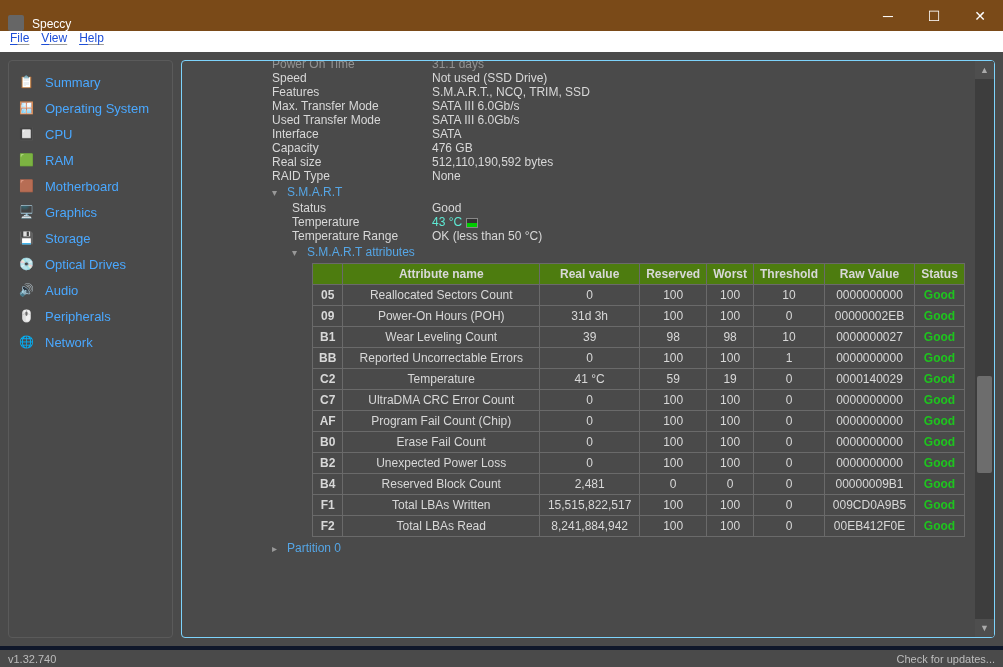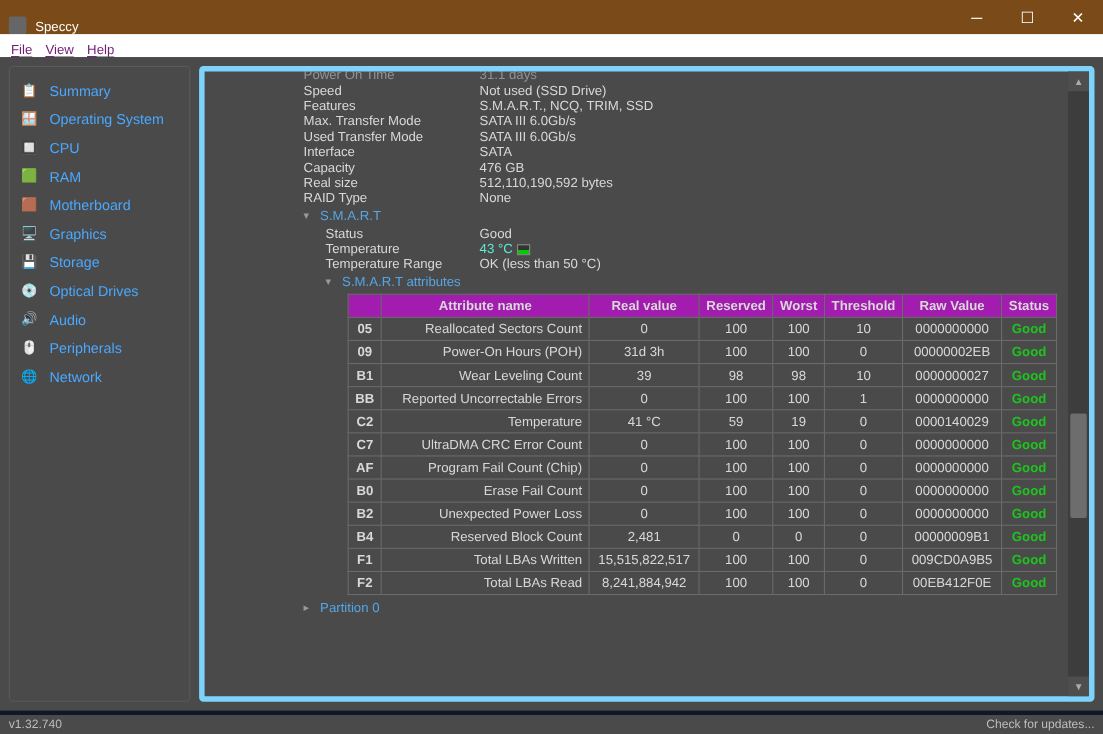--- a/index.html
+++ b/index.html
@@ -4,31 +4,31 @@
 <style>
 * { margin: 0; padding: 0; box-sizing: border-box; font-family: "Segoe UI", Tahoma, sans-serif; }
 body { width: 1003px; height: 667px; overflow: hidden; background: #4a4a4a; }
 
 .titlebar { height: 31px; background: #7a4a18; display: flex; align-items: flex-end; padding-left: 8px; color: #fff; }
 .titlebar .icon { width: 16px; height: 16px; background: #666; margin-right: 8px; border-radius: 2px; }
 .titlebar .title { font-size: 12px; flex: 1; }
 .titlebar .btns { display: flex; }
 .titlebar .btn { width: 46px; height: 31px; display: flex; align-items: center; justify-content: center; color: #fff; font-size: 14px; }
 
-.menubar { height: 21px; background: #fff; display: flex; align-items: flex-end; padding: 0 4px; color: #701a75; font-size: 12px; }
+.menubar { height: 21px; background: #fff; display: flex; align-items: flex-start; padding: 0 4px; color: #1d4ed8; font-size: 12px; }
 .menubar span { padding: 0 6px; text-decoration: underline; text-decoration-color: rgba(0,0,0,0.4); text-underline-offset: 2px; cursor: default; }
 .menubar span:first-letter { text-decoration: underline; }
 
 .body { display: flex; height: calc(667px - 31px - 21px - 21px); background: #4a4a4a; padding: 8px; gap: 8px; }
 
 .sidebar { width: 165px; background: #4a4a4a; border: 1px solid #5a5a5a; border-radius: 4px; padding: 8px 0; }
 .nav-item { display: flex; align-items: center; padding: 5px 10px; color: #4aa8ff; font-size: 13px; cursor: pointer; gap: 10px; }
 .nav-item .icon { width: 16px; height: 16px; display: inline-flex; align-items: center; justify-content: center; font-size: 12px; }
 
-.main { flex: 1; background: #4a4a4a; border: 5px solid #7dd3fc; border-radius: 4px; position: relative; overflow: hidden; }
+.main { flex: 1; background: #4a4a4a; border: 1px solid #7dd3fc; border-radius: 4px; position: relative; overflow: hidden; }
 .content { position: absolute; left: 0; right: 19px; top: 0; bottom: 0; padding: 4px 10px 10px 10px; color: #d8d8d8; font-size: 12px; overflow: hidden; }
 .scrollbar { position: absolute; right: 0; top: 0; bottom: 0; width: 19px; background: #3d3d3d; }
 .scrollbar .arrow { height: 18px; background: #4e4e4e; display: flex; align-items: center; justify-content: center; color: #aaa; font-size: 9px; }
 .scrollbar .track { position: absolute; top: 18px; bottom: 18px; left: 2px; right: 2px; }
 .scrollbar .thumb { position: absolute; left: 0; right: 0; background: #6d6d6d; border-radius: 2px; }
 .scrollbar .arrow.bottom { position: absolute; bottom: 0; left: 0; right: 0; }
 
 .props { margin-left: 80px; }
 .prow { display: flex; line-height: 14px; }
 .prow .k { width: 160px; color: #d8d8d8; }
@@ -36,23 +36,23 @@
 
 .tree-node { display: flex; align-items: center; gap: 5px; color: #55a6e6; margin: 2px 0; }
 .tree-node .caret { color: #999; font-size: 10px; width: 10px; cursor: pointer; }
 .tree-inner { margin-left: 20px; }
 
 .temp-val { color: #5eead4; }
 .temp-icon { display:inline-block; width:12px; height:10px; background:linear-gradient(to top,#0c0 50%, #333 50%); border:1px solid #888; margin-left:4px; vertical-align:middle; }
 
 table.smart { border-collapse: collapse; width: 100%; margin-top: 4px; font-size: 12px; }
 table.smart th, table.smart td { border: 1px solid #6a6a6a; padding: 3px 6px; color: #d8d8d8; text-align: center; }
-table.smart th { font-weight: bold; background: #a21caf; }
+table.smart th { font-weight: bold; background: #4d7c0f; }
 table.smart td.id { font-weight: bold; width: 28px; }
-table.smart td.attr { text-align: right; }
+table.smart td.attr { text-align: center; }
 table.smart .good { color: #1ec41e; font-weight: bold; }
 th.attr { text-align: left; }
 
 .statusbar { height: 21px; background: #4a4a4a; border-top: 4px solid #0f172a; display: flex; align-items: center; padding: 0 8px; color: #bdbdbd; font-size: 11px; justify-content: space-between; }
 </style>
 </head>
 <body>
 
 <div class="titlebar">
   <div class="icon"></div>

